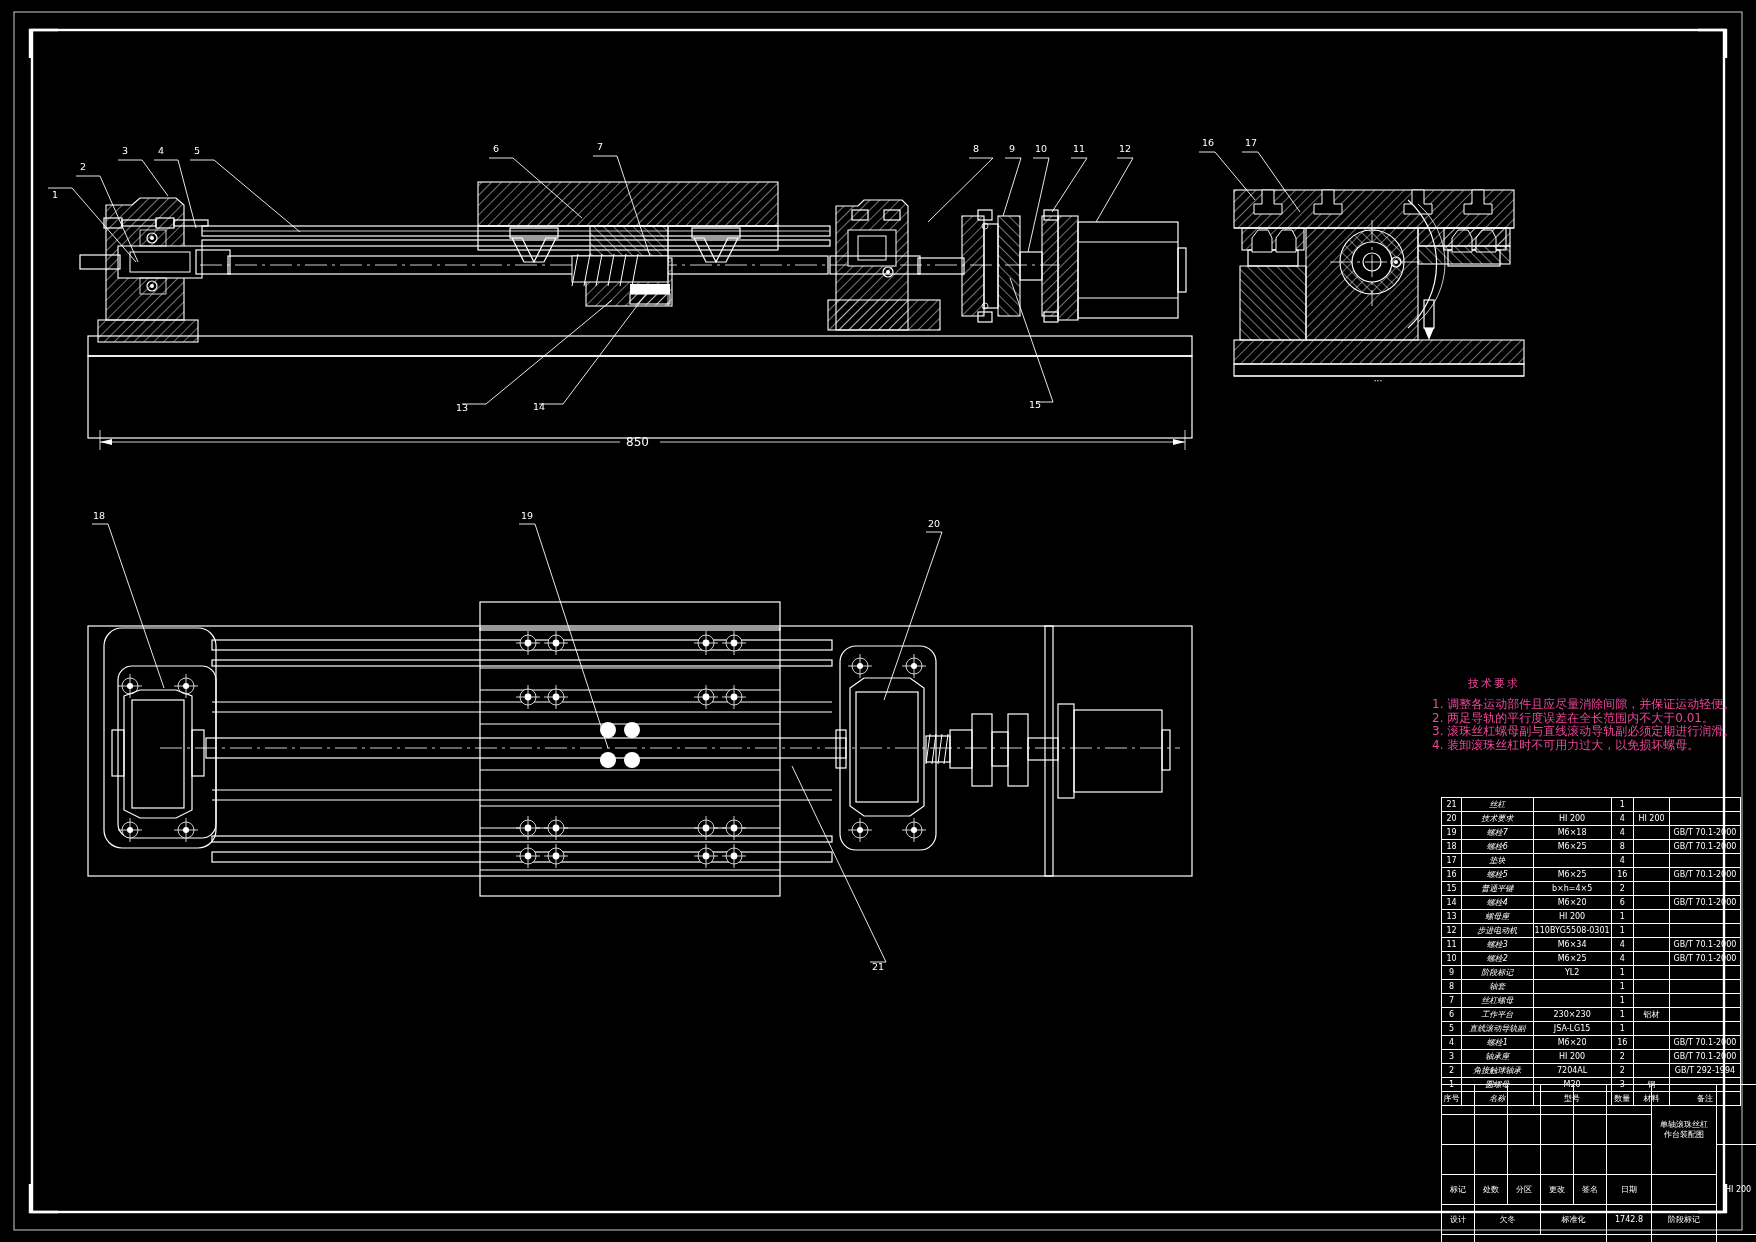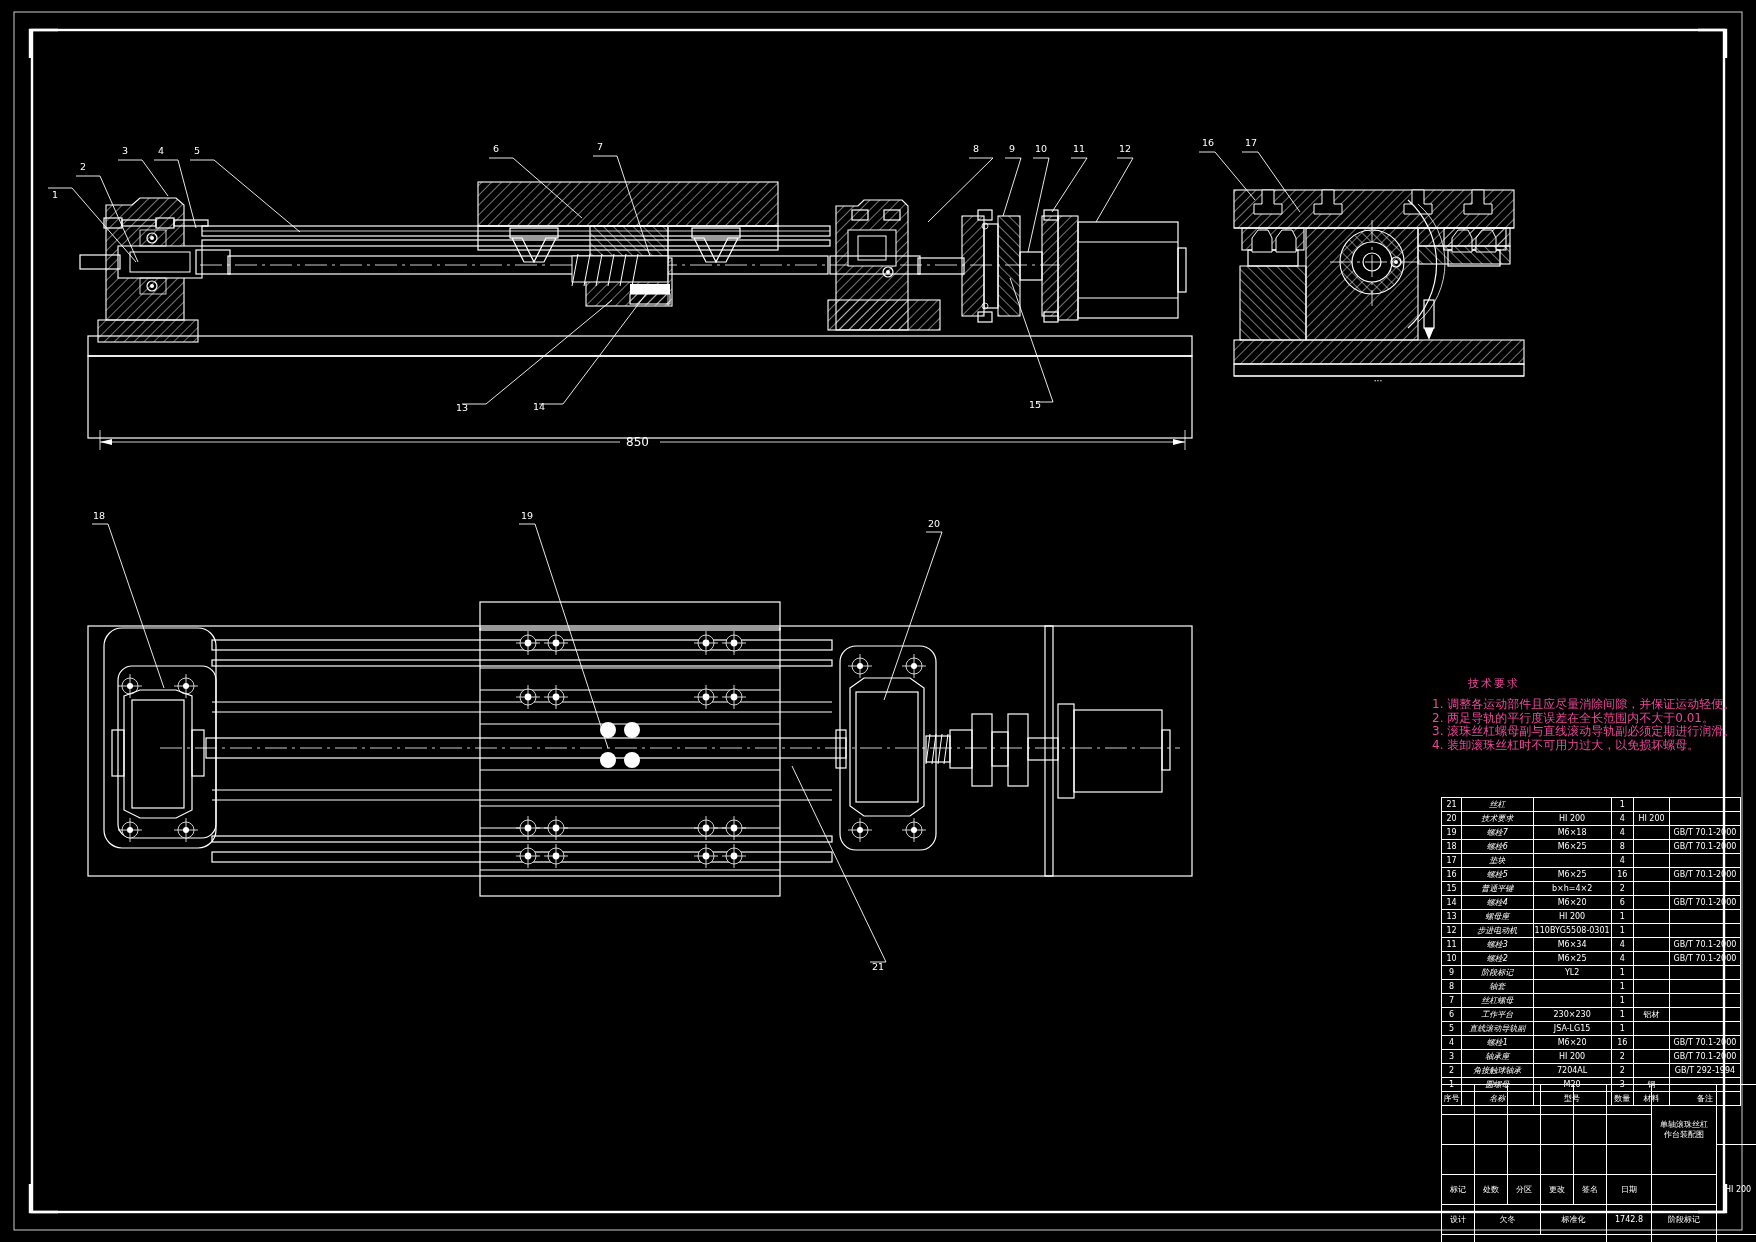--- a/index.html
+++ b/index.html
@@ -508,21 +508,21 @@
           <td class="c-no cjk">16</td>
           <td class="c-nm cjk">螺栓5</td>
           <td class="c-md cjk">M6×25</td>
           <td class="c-qt cjk">16</td>
           <td class="c-mt cjk"></td>
           <td class="c-rm cjk">GB/T 70.1-2000</td>
         </tr>
         <tr>
           <td class="c-no cjk">15</td>
           <td class="c-nm cjk">普通平键</td>
-          <td class="c-md cjk">b×h=4×2</td>
+          <td class="c-md cjk">b×h=4×5</td>
           <td class="c-qt cjk">2</td>
           <td class="c-mt cjk"></td>
           <td class="c-rm cjk"></td>
         </tr>
         <tr>
           <td class="c-no cjk">14</td>
           <td class="c-nm cjk">螺栓4</td>
           <td class="c-md cjk">M6×20</td>
           <td class="c-qt cjk">6</td>
           <td class="c-mt cjk"></td>

